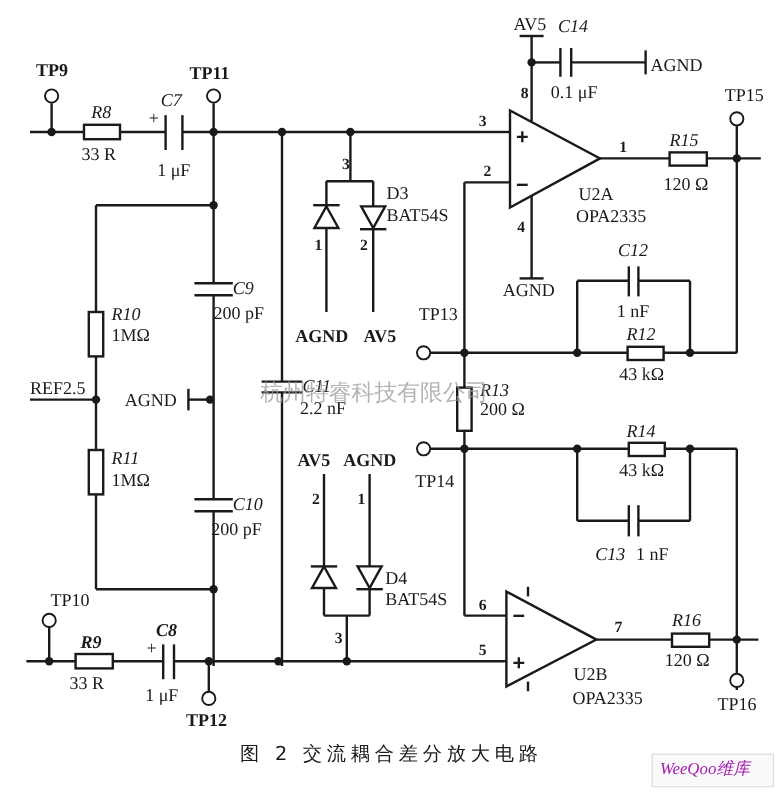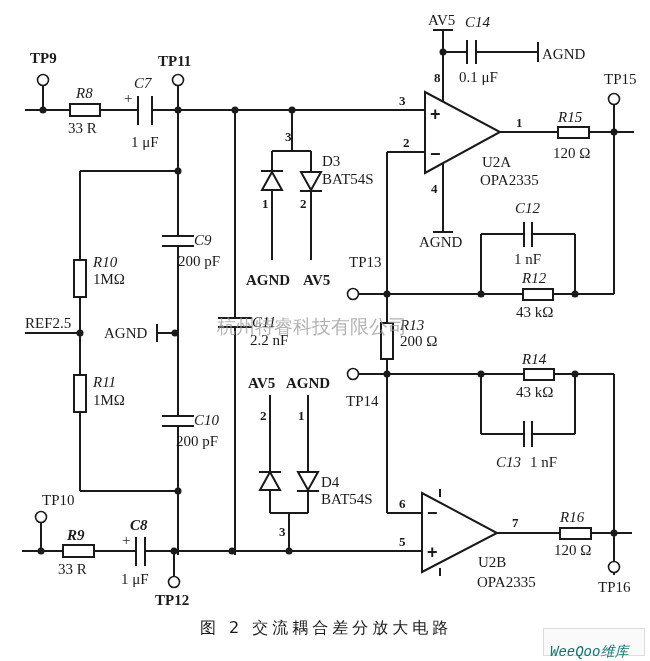--- a/index.html
+++ b/index.html
@@ -9,21 +9,21 @@
   .comp { stroke:#1a1a1a; stroke-width:2; fill:#ffffff; }
   .dot { fill:#1a1a1a; }
   .tp { stroke:#1a1a1a; stroke-width:1.6; fill:#ffffff; }
   .lbl { font-family:"Liberation Serif", "DejaVu Serif", serif; font-size:15px; fill:#1a1a1a; }
   .lblb { font-family:"Liberation Serif", "DejaVu Serif", serif; font-size:15px; font-weight:bold; fill:#1a1a1a; }
   .pin { font-family:"Liberation Serif", "DejaVu Serif", serif; font-size:13px; font-weight:bold; fill:#1a1a1a; }
   .sign { font-family:"Liberation Sans", "DejaVu Sans", sans-serif; font-size:18px; font-weight:bold; fill:#1a1a1a; }
   .wm { font-family:"DejaVu Sans", sans-serif; font-size:19px; fill:#9a9a9a; opacity:0.75; }
   .cap { font-family:"DejaVu Sans", sans-serif; font-size:16px; fill:#1a1a1a; letter-spacing:4px; }
   .logo-box { position:absolute; left:543px; top:628px; width:100px; height:26px; border:1px solid #dddddd; background:#fafafa; }
-  .logo-text { position:absolute; left:6px; top:14px; font-family:Liberation Mono, monospace; font-style:italic; font-size:14px; color:#0f766e; white-space:nowrap; }
+  .logo-text { position:absolute; left:6px; top:3px; font-family:Liberation Serif, serif; font-style:italic; font-size:14px; color:#a21caf; white-space:nowrap; }
 </style>
 </head>
 <body>
 
 <svg width="650" height="661" viewBox="0 0 650 661">
 
   <g>
     <line class="w" x1="25" y1="110" x2="70" y2="110"></line>
     <line class="w" x1="97" y1="110" x2="138" y2="110"></line>
     <line class="w" x1="152" y1="110" x2="400" y2="110"></line>

